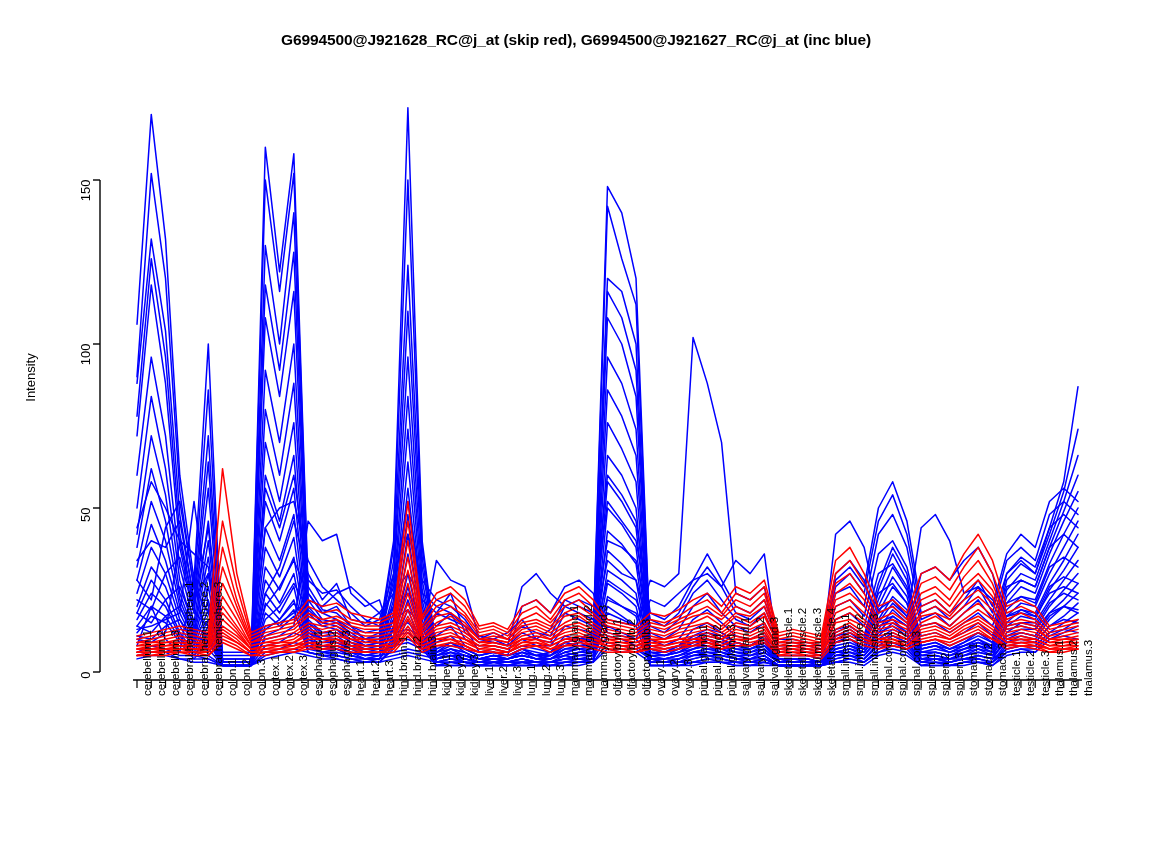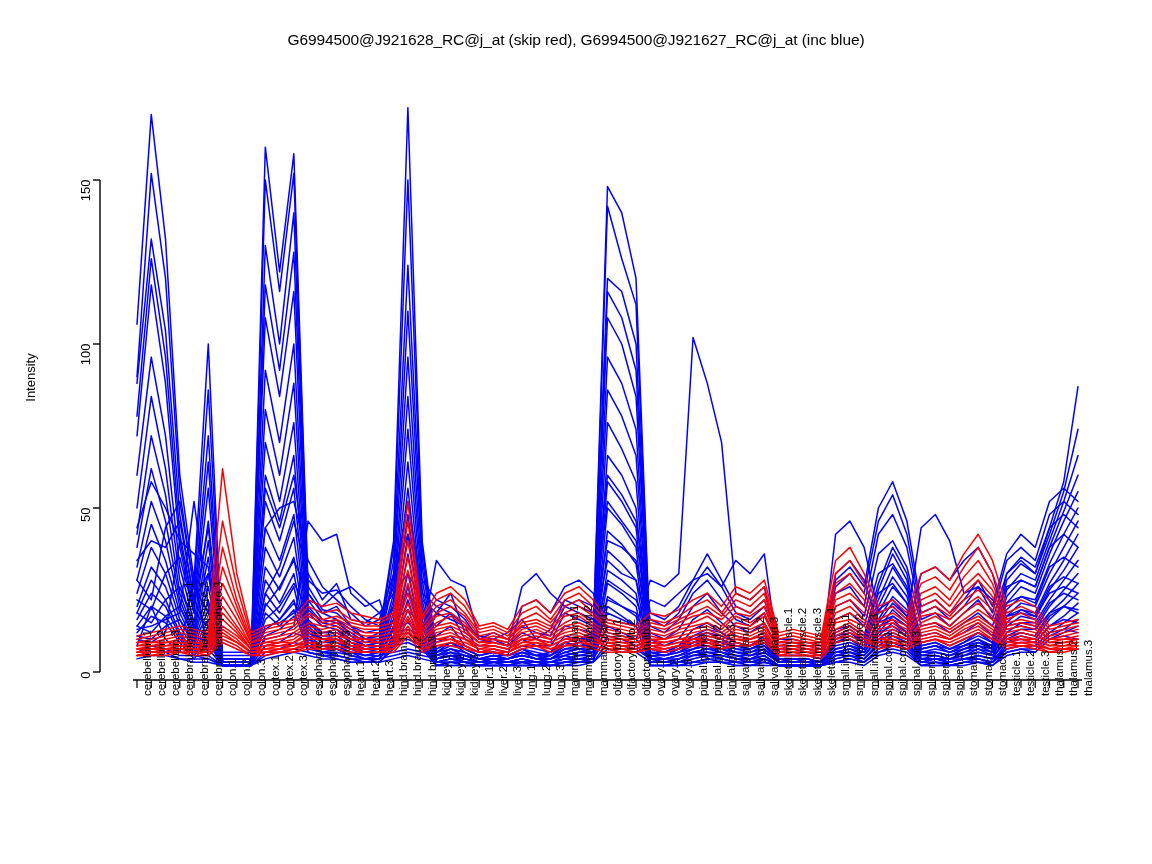--- a/index.html
+++ b/index.html
@@ -7,21 +7,21 @@
     width:1152px;height:864px;
     background:#ffffff;
     font-family:"Liberation Sans", sans-serif;
     overflow:hidden;
     position:relative;
   }
   #root{position:absolute;left:0;top:0;width:1152px;height:864px;}
   #chart-title{
     position:absolute;left:0;top:31px;width:1152px;
     text-align:center;
-    font-size:15.5px;font-weight:normal;color:#000;
+    font-size:15.5px;font-weight:bold;color:#000;
     letter-spacing:-0.1px;
     white-space:nowrap;
   }
   #ylabel{
     position:absolute;
     left:-30px;top:370px;
     width:120px;text-align:center;
     font-size:13px;color:#000;
     transform:rotate(-90deg);
     transform-origin:center center;

